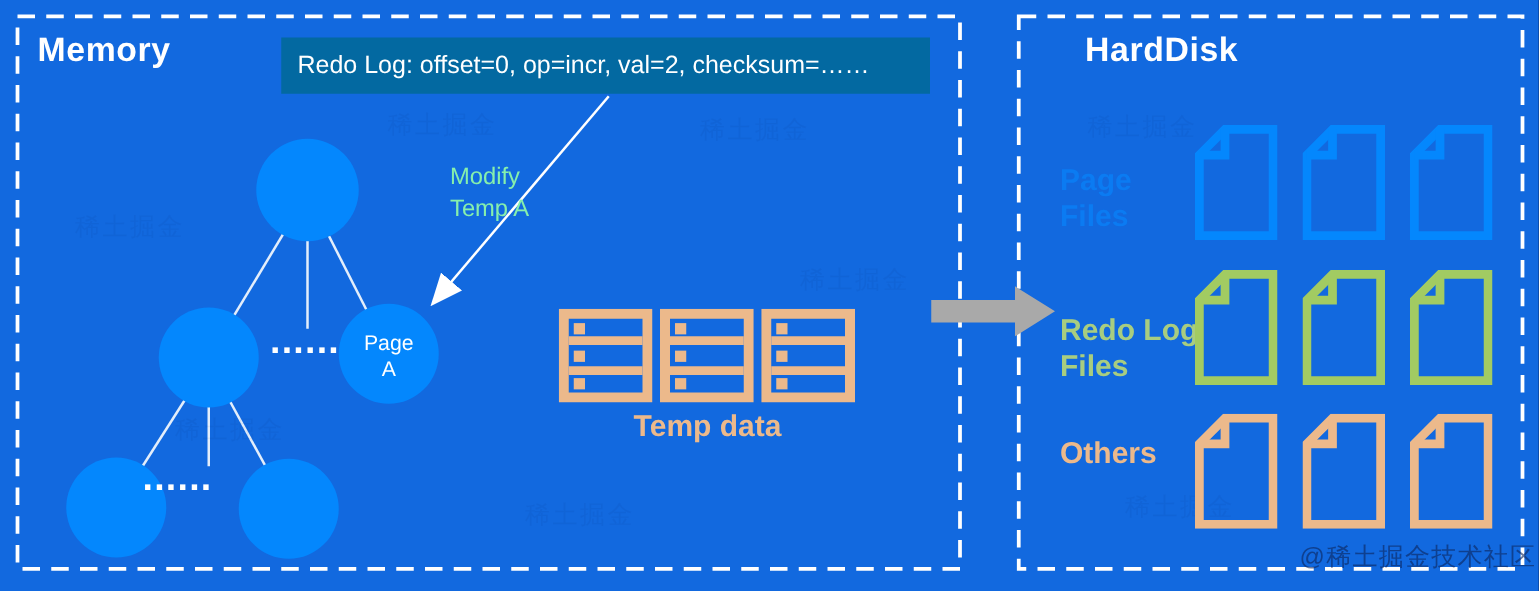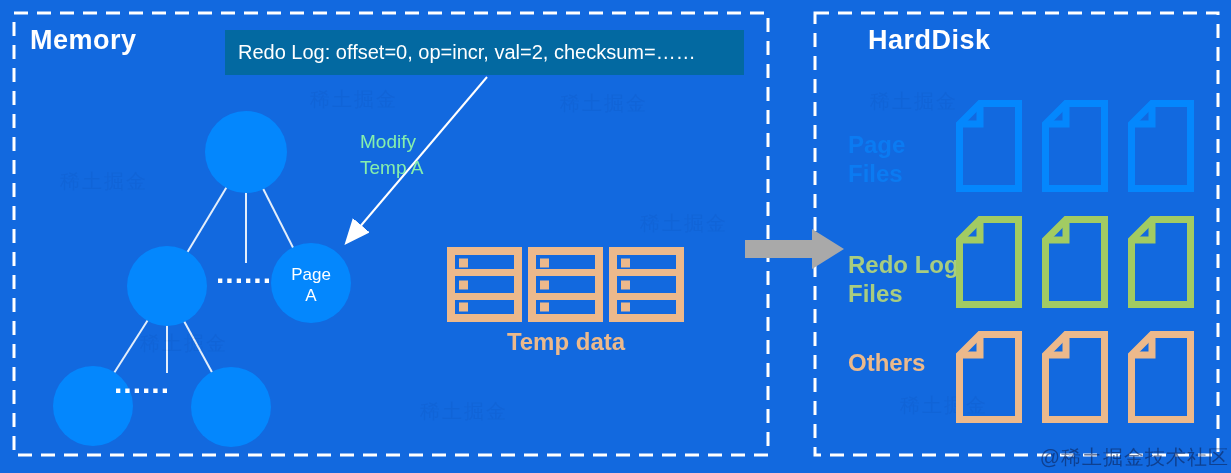--- a/index.html
+++ b/index.html
@@ -37,21 +37,21 @@
   .hd-row-label{ font-size:24px; font-weight:bold; line-height:29px; z-index:3; }
   .lbl-blue{ color:#0b7bf2; }
   .lbl-green{ color:#a8cd80; }
   .lbl-tan{ color:#ecb98b; }
   .icon{ position:absolute; z-index:3; }
   .file-blue{ color:#0487fd; }
   .file-green{ color:#a2cb62; }
   .file-tan{ color:#ecb98b; }
   .server-tan{ color:#ecb98b; }
   .corner-watermark{
-    right:2px; top:444px; color:rgba(13,38,96,0.62);
+    right:2px; top:432px; color:rgba(13,38,96,0.62);
     font-size:20px; letter-spacing:1px; z-index:5;
   }
   .wm-tile{
     position:absolute; color:rgba(4,38,110,0.06); font-size:20px; z-index:1;
     letter-spacing:2px;
   }
 </style>
 </head>
 <body>
 

